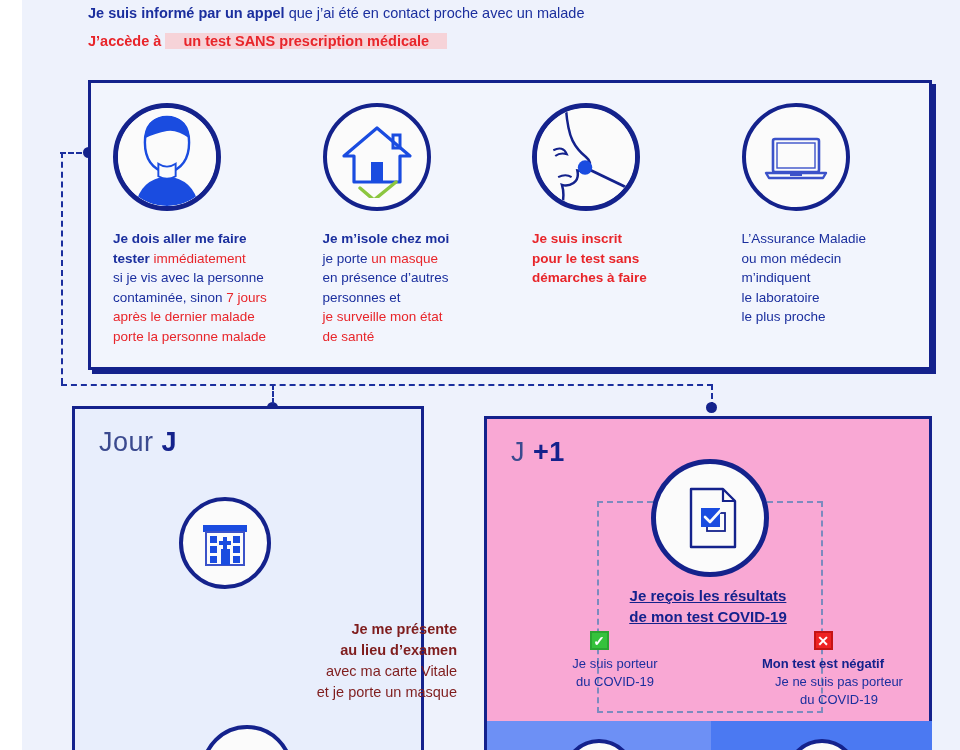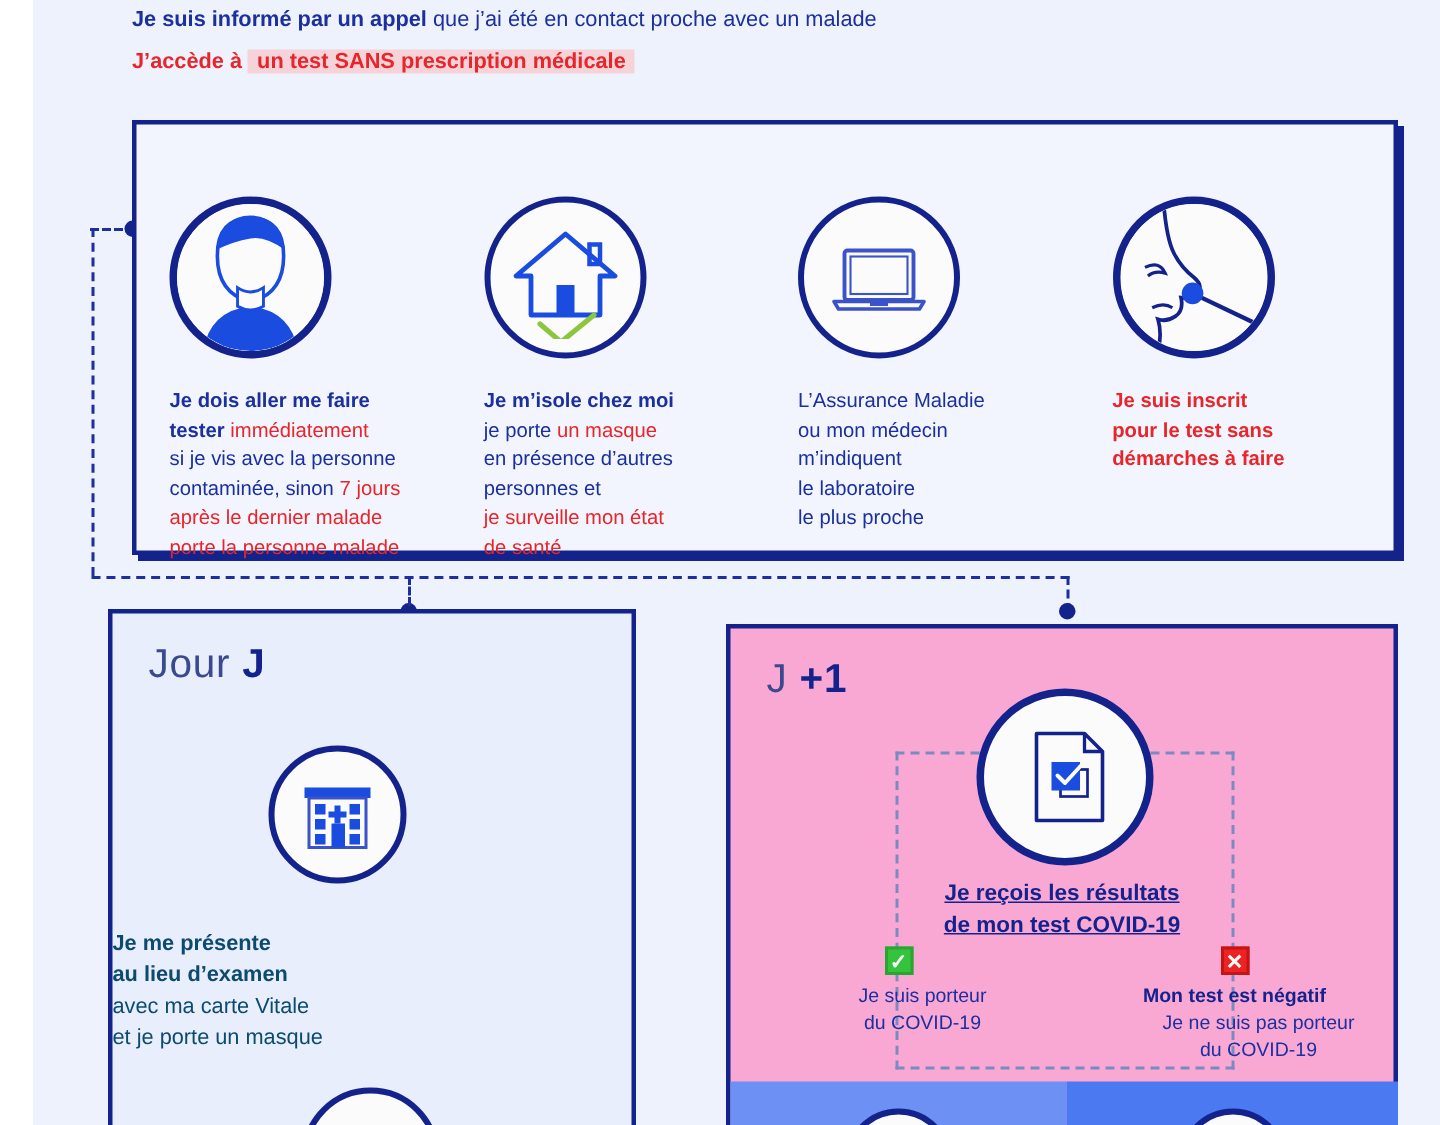--- a/index.html
+++ b/index.html
@@ -26,21 +26,21 @@
     position:absolute;left:88px;top:2px;width:830px;
   }
   .hdr-line1{
     font-size:14.5px;color:#1b2f9e;line-height:22px;white-space:nowrap;
   }
   .hdr-line1 b{font-weight:bold;color:#1b2f9e;}
   .hdr-line2{
     margin-top:6px;font-size:14.5px;font-weight:bold;color:#e8252a;
     line-height:22px;white-space:nowrap;
   }
-  .hl{background:#f6d3d8;padding:0 6px;}
+  .hl{background:#f6d3d8;padding:0 18px;}
 
   
   .dash-v{
     position:absolute;border-left:2px dashed #1b2f9e;
   }
   .dash-h{
     position:absolute;border-top:2px dashed #1b2f9e;
   }
   .node{
     position:absolute;width:11px;height:11px;border-radius:50%;
@@ -48,21 +48,21 @@
   }
 
   
   #card-top{
     position:absolute;left:88px;top:80px;width:844px;height:290px;
     border:3px solid #14228c;background:#f2f5fd;
     box-shadow:4px 4px 0 0 #14228c;
     box-sizing:border-box;
   }
   .cols{
-    position:absolute;inset:0;display:flex;margin-top:28px;
+    position:absolute;inset:0;display:flex;
   }
   .col{
     flex:1;padding:20px 14px 0 22px;box-sizing:border-box;
   }
   .circ{
     width:108px;height:108px;border-radius:50%;
     border:4px solid #14228c;background:#fbfbfb;
     display:flex;align-items:center;justify-content:center;
     box-sizing:border-box;overflow:hidden;position:relative;
   }
@@ -91,22 +91,22 @@
   }
   .daylabel b{font-weight:bold;color:#14228c;}
 
   
   #hosp-circ{
     position:absolute;left:104px;top:88px;width:92px;height:92px;
     border-radius:50%;border:4px solid #14228c;background:#fbfbfb;
     display:flex;align-items:center;justify-content:center;box-sizing:border-box;
   }
   #left-text{
-    position:absolute;left:0;top:210px;width:100%;text-align:left;
-    font-size:14.5px;line-height:21px;color:#0c4a6e;
+    position:absolute;left:0;top:210px;width:100%;text-align:right;
+    font-size:14.5px;line-height:21px;color:#7f1d1d;padding-left:36px;
   }
   #left-text b{font-weight:bold;}
   #left-bottom-circ{
     position:absolute;left:126px;top:316px;width:92px;height:92px;
     border-radius:50%;border:4px solid #14228c;background:#fbfbfb;
     box-sizing:border-box;
   }
 
   
   #dashbox{
@@ -206,34 +206,20 @@
             <rect x="57" y="19" width="7" height="13" fill="none" stroke="#1a4ce0" stroke-width="3"></rect>
             <rect x="35" y="46" width="12" height="20" fill="#1a4ce0"></rect>
             <path d="M24 72 L38 84 L60 66" fill="none" stroke="#8cc63f" stroke-width="3.4" stroke-linecap="round" stroke-linejoin="round"></path>
           </svg>
         </div>
         <div class="ctext">
           <b>Je m’isole chez moi</b><br>
           je porte <span class="r">un masque</span><br>
           en présence d’autres<br>personnes et<br>
           <span class="r">je surveille mon état</span><br><span class="r">de santé</span>
-        </div>
-      </div>
-
-      <div class="col">
-        <div class="circ">
-          <svg width="80" height="80" viewBox="0 0 80 80">
-            <rect x="17" y="22" width="46" height="33" rx="2" fill="none" stroke="#3b52c9" stroke-width="2.6"></rect>
-            <rect x="21" y="26" width="38" height="25" fill="none" stroke="#3b52c9" stroke-width="1.4"></rect>
-            <path d="M10 56 L70 56 L67 61 L13 61 Z" fill="none" stroke="#3b52c9" stroke-width="2.4" stroke-linejoin="round"></path>
-            <rect x="34" y="56" width="12" height="3" fill="#3b52c9"></rect>
-          </svg>
-        </div>
-        <div class="ctext">
-          L’Assurance Maladie<br>ou mon médecin<br>m’indiquent<br>le laboratoire<br>le plus proche
         </div>
       </div>
 
       <div class="col">
         <div class="circ thick">
           <svg width="102" height="102" viewBox="0 0 102 102">
             <clipPath id="cc4">
                 <circle cx="51" cy="51" r="51"></circle>
               </clipPath>
             <g clip-path="url(#cc4)">
@@ -244,20 +230,34 @@
               <line x1="50" y1="62" x2="96" y2="84" stroke="#14228c" stroke-width="3"></line>
               <circle cx="50" cy="62" r="7.5" fill="#1a4ce0"></circle>
             </g>
           </svg>
         </div>
         <div class="ctext">
           <span class="rb">Je suis inscrit<br>pour le test sans<br>démarches à faire</span>
         </div>
       </div>
 
+      <div class="col">
+        <div class="circ">
+          <svg width="80" height="80" viewBox="0 0 80 80">
+            <rect x="17" y="22" width="46" height="33" rx="2" fill="none" stroke="#3b52c9" stroke-width="2.6"></rect>
+            <rect x="21" y="26" width="38" height="25" fill="none" stroke="#3b52c9" stroke-width="1.4"></rect>
+            <path d="M10 56 L70 56 L67 61 L13 61 Z" fill="none" stroke="#3b52c9" stroke-width="2.4" stroke-linejoin="round"></path>
+            <rect x="34" y="56" width="12" height="3" fill="#3b52c9"></rect>
+          </svg>
+        </div>
+        <div class="ctext">
+          L’Assurance Maladie<br>ou mon médecin<br>m’indiquent<br>le laboratoire<br>le plus proche
+        </div>
+      </div>
+
     </div>
   </div>
 
   <div id="panel-left">
     <div class="daylabel">
       <span>Jour </span><b>J</b>
     </div>
 
     <div id="hosp-circ">
       <svg width="64" height="64" viewBox="0 0 64 64">

